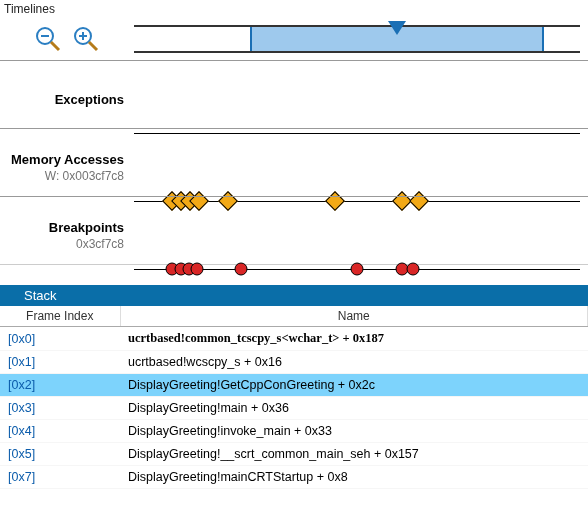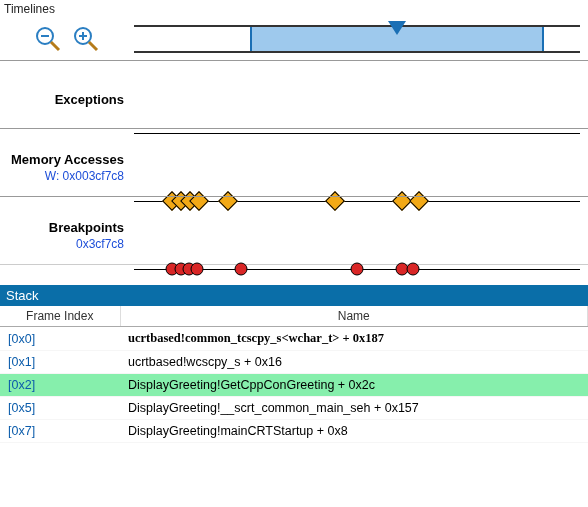--- a/index.html
+++ b/index.html
@@ -73,21 +73,21 @@
     width: 134px;
     text-align: right;
     padding: 10px 10px 0 0;
   }
   .track-label .tl-title {
     font-weight: bold;
     font-size: 13px;
   }
   .track-label .tl-sub {
     font-size: 12px;
-    color: #1d4ed8;
+    color: #737373;
     margin-top: 2px;
   }
   .track-plot {
     flex: 1;
     position: relative;
     margin-right: 8px;
   }
   .track-plot .axis {
     position: absolute;
     left: 0;
@@ -120,21 +120,21 @@
     border: 1px solid #000;
     transform: translate(-6.5px, -6.5px);
     top: 38px;
   }
   .dot.red { background: #d92626; }
 
   
   .stack-header {
     background: #0a6ea8;
     color: #fff;
-    padding: 3px 6px;
+    padding: 3px 24px;
     font-size: 13px;
     margin-top: 20px;
   }
   .stack-table {
     width: 100%;
     border-collapse: collapse;
   }
   .stack-table th {
     font-weight: normal;
     font-size: 12px;
@@ -150,21 +150,21 @@
   .stack-table td {
     padding: 4px 8px;
     font-size: 12.5px;
     border-bottom: 1px solid #f6f6f6;
   }
   .stack-table td.idx a {
     color: #0b5cab;
     cursor: pointer;
   }
   .stack-table tr.bold td.name { font-weight: bold; font-family: Liberation Serif, serif; }
-  .stack-table tr.sel td { background: #86efac; margin-top: 44px; }
+  .stack-table tr.sel td { background: #7dd3fc; margin-top: 44px; }
 </style>
 </head>
 <body>
 
 <div class="timelines">
   <div class="panel-title">Timelines</div>
 
   <div class="zoom-row">
     <div class="zoom-controls">
       <span class="zoom-icon">
@@ -253,20 +253,28 @@
       </tr>
       <tr>
         <td class="idx"><a>[0x1]</a></td>
         <td class="name">ucrtbased!wcscpy_s + 0x16</td>
       </tr>
       <tr class="sel">
         <td class="idx"><a>[0x2]</a></td>
         <td class="name">DisplayGreeting!GetCppConGreeting + 0x2c</td>
       </tr>
       <tr>
+        <td class="idx"><a>[0x3]</a></td>
+        <td class="name">DisplayGreeting!main + 0x36</td>
+      </tr>
+      <tr>
+        <td class="idx"><a>[0x4]</a></td>
+        <td class="name">DisplayGreeting!invoke_main + 0x33</td>
+      </tr>
+      <tr>
         <td class="idx"><a>[0x5]</a></td>
         <td class="name">DisplayGreeting!__scrt_common_main_seh + 0x157</td>
       </tr>
       <tr>
         <td class="idx"><a>[0x7]</a></td>
         <td class="name">DisplayGreeting!mainCRTStartup + 0x8</td>
       </tr>
     </tbody>
 </table>
 

